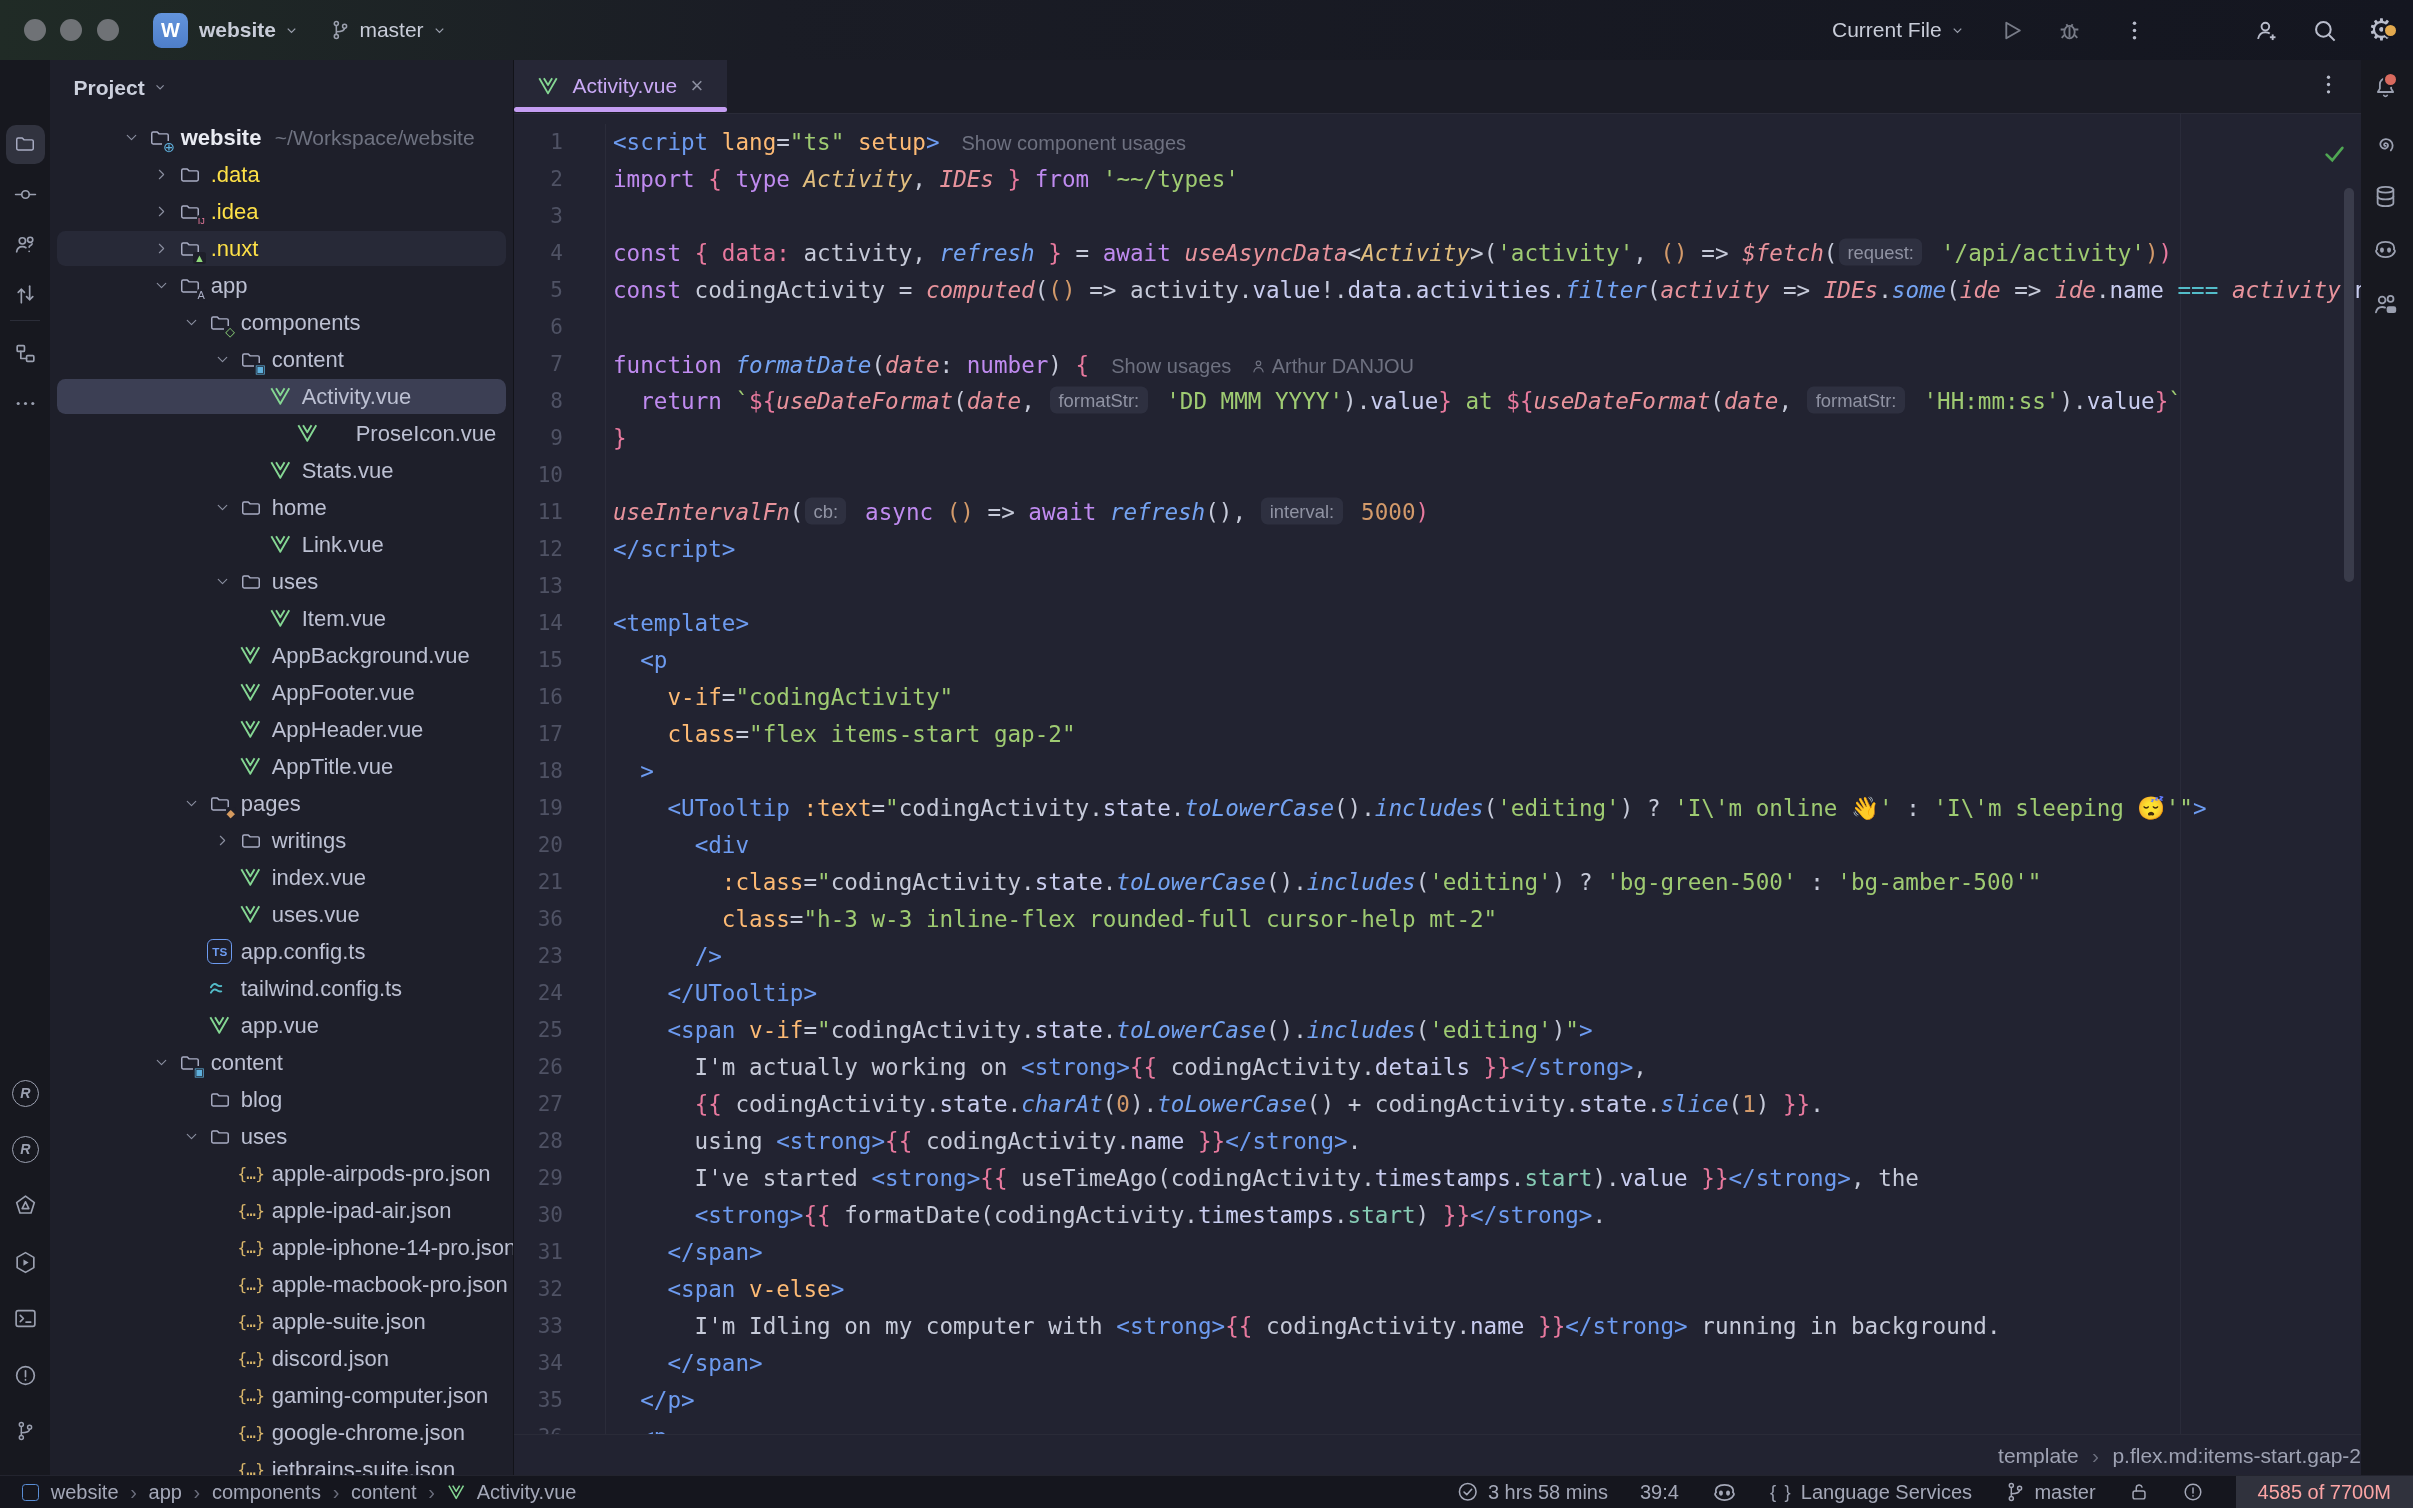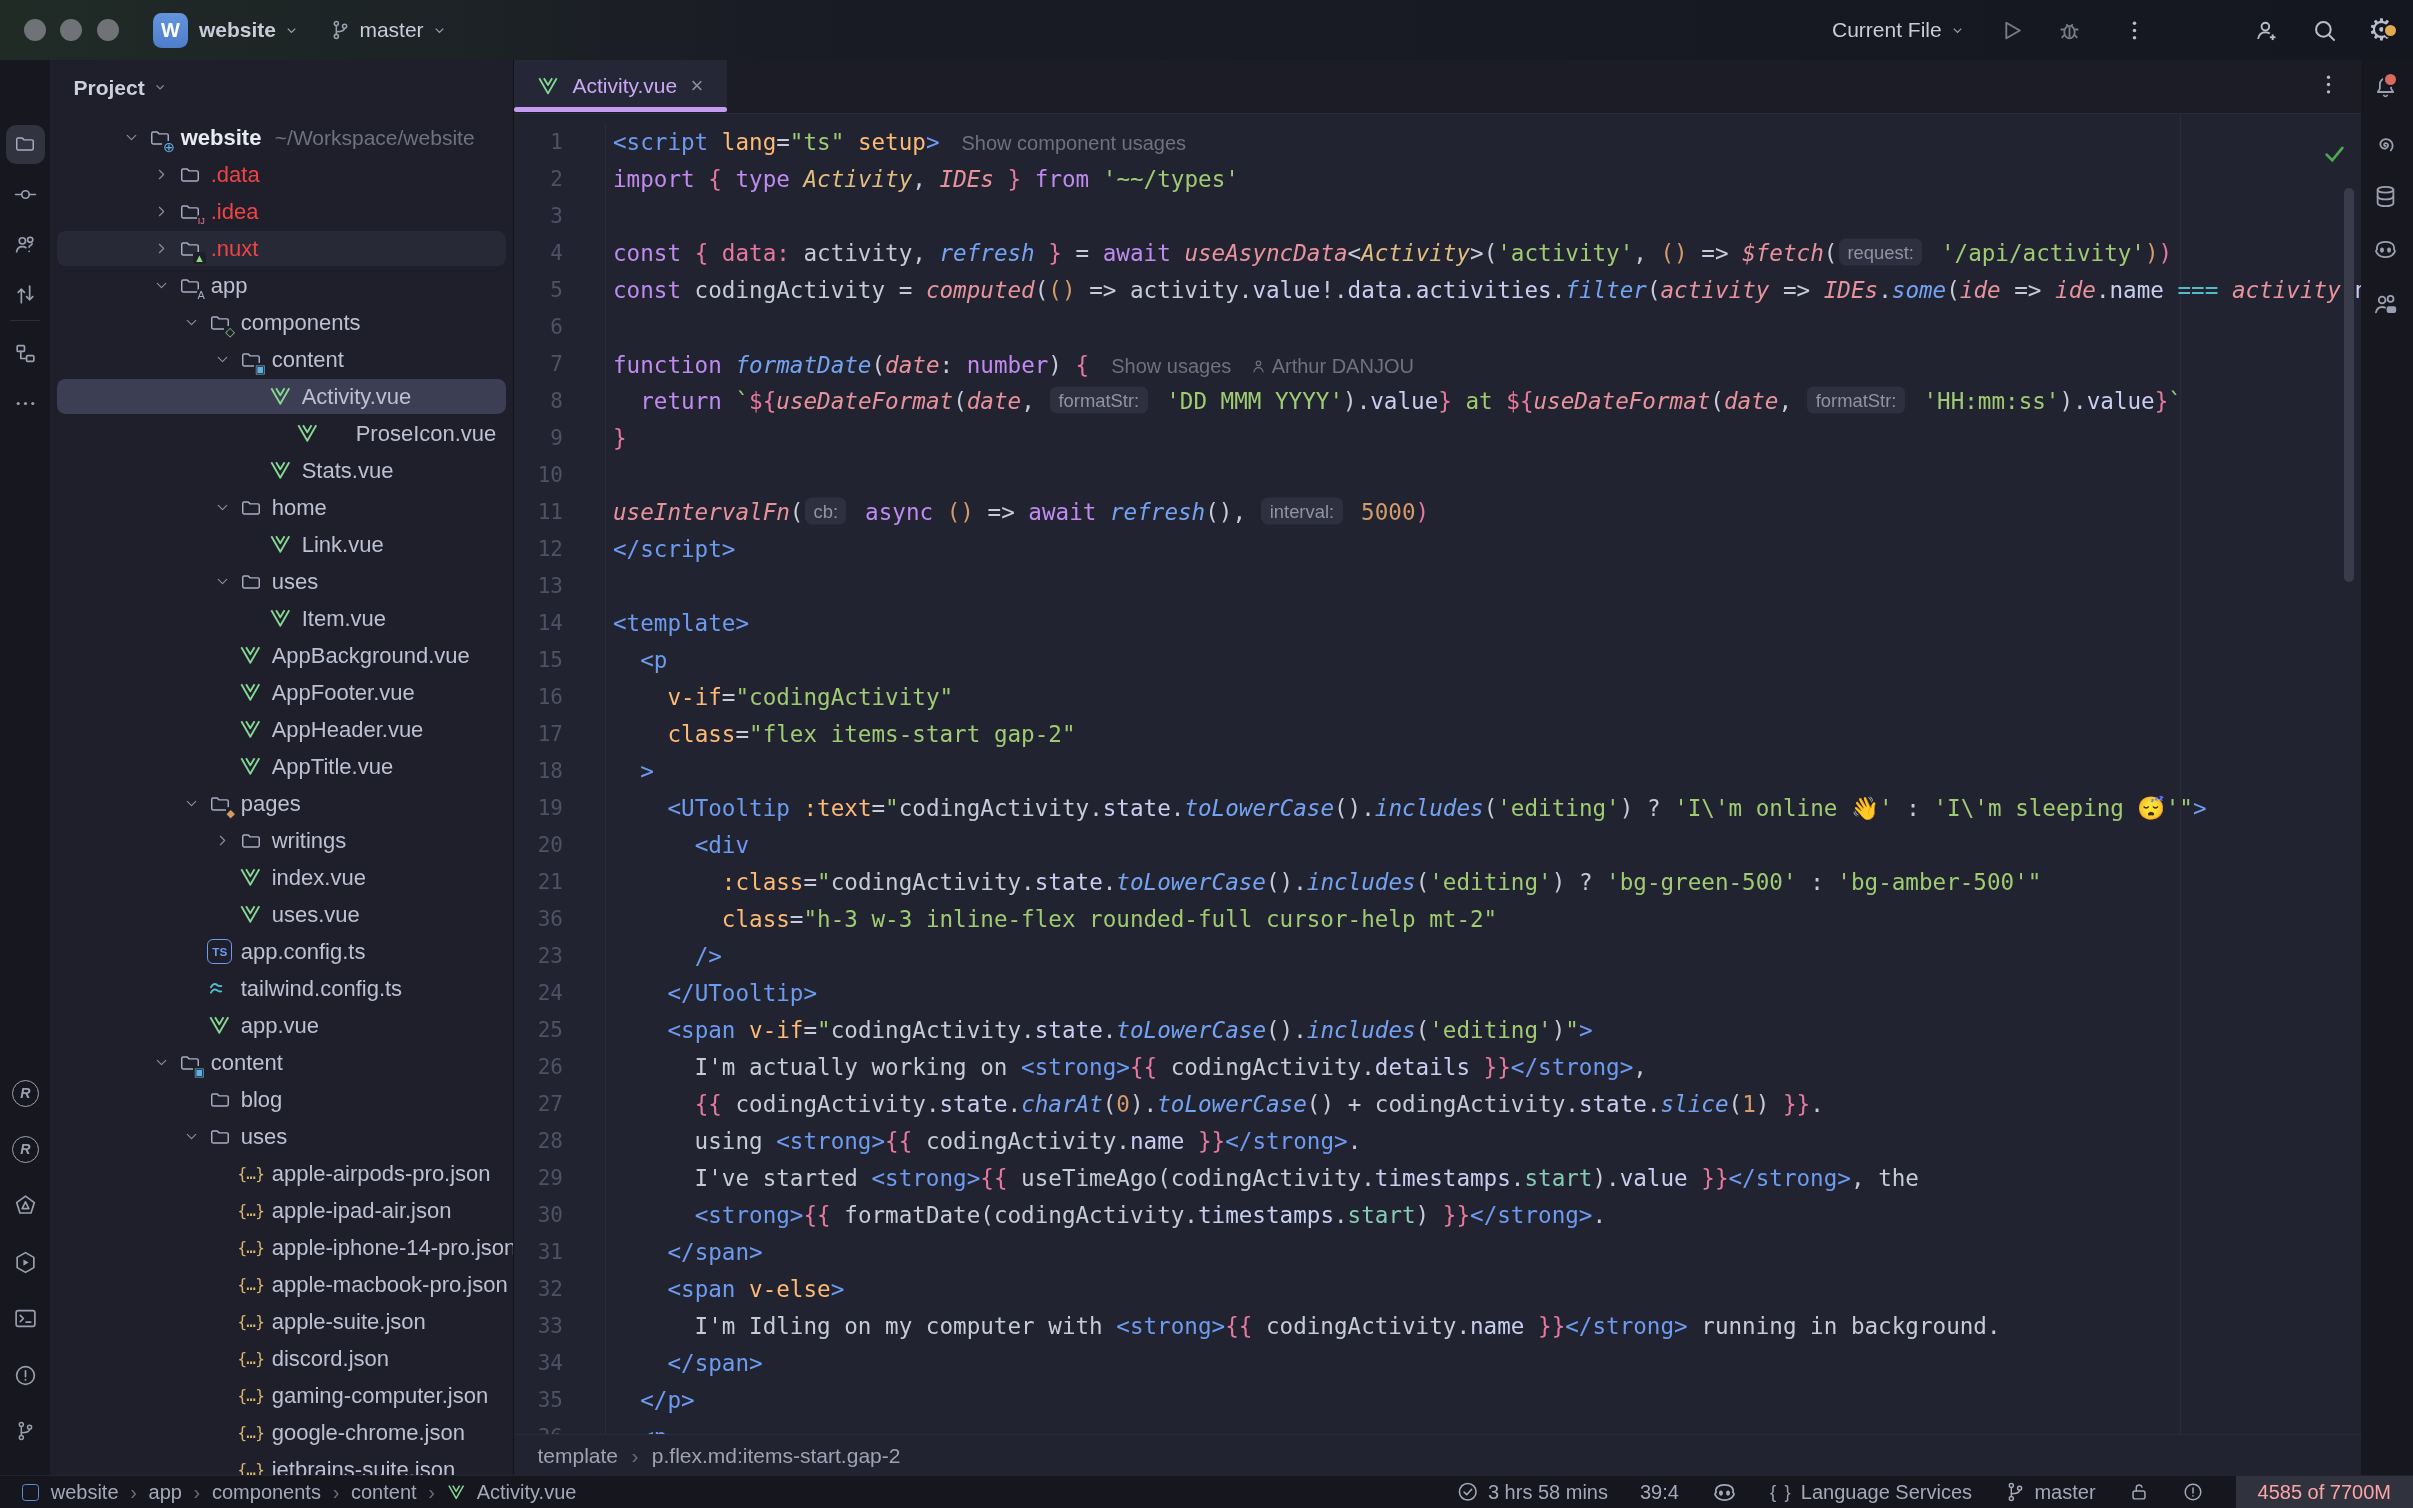--- a/index.html
+++ b/index.html
@@ -32,21 +32,21 @@
   .project{position:absolute;left:50px;top:60px;width:463px;height:1416px;background:#1e1f2a;overflow:hidden;}
   .phead{height:55px;display:flex;align-items:center;padding-left:23.5px;gap:8.4px;color:#ccd0dd;font-size:21px;font-weight:600;}
   .tree{position:absolute;left:0;top:59px;right:0;bottom:0;overflow:hidden;}
   .trow{position:relative;height:37px;display:flex;align-items:center;font-size:22px;color:#bcc0d2;cursor:default;}
   .trow.sel::before,.trow.hov::before{content:"";position:absolute;left:6.7px;right:6.7px;top:0.8px;bottom:0.8px;border-radius:8.4px;background:#3c3f54;}
   .trow.hov::before{background:#272937;}
   .trow>*{position:relative;}
   .tslot{width:28.5px;height:28.5px;flex:none;display:flex;align-items:center;justify-content:center;color:#8b8fa0;}
   .tic{width:28.5px;height:28.5px;flex:none;display:flex;align-items:center;justify-content:center;}
   .tlabel{margin-left:6.7px;white-space:nowrap;}
-  .trow.dim .tlabel{color:#ef4444;}
+  .trow.dim .tlabel{color:#fde047;}
   .trow.bold .tlabel{color:#e9ebf2;font-weight:bold;}
   .tsuffix{margin-left:13.4px;color:#6e7280;font-size:21px;white-space:nowrap;}
   .fold-wrap{position:relative;width:25px;height:25px;display:inline-flex;align-items:center;justify-content:center;color:#a9adc4;}
   .bdg{position:absolute;right:-3.4px;bottom:-3.4px;font-style:normal;font-size:12.6px;line-height:12.6px;background:#1e1f2a;border-radius:2.5px;padding:0 0.8px;}
   .ic-ts{width:22.6px;height:22.6px;border:1.7px solid #6d9bf0;border-radius:5.9px;color:#6d9bf0;font-size:11.7px;font-weight:bold;
          display:flex;align-items:center;justify-content:center;}
   .ic-json{color:#d9b66a;font-size:16px;font-family:"DejaVu Sans Mono",monospace;letter-spacing:-0.8px;}
   
   .editor{position:absolute;left:513px;top:60px;width:1847px;height:1416px;background:#222331;border-left:0.8px solid #121319;}
   .tabbar{position:relative;height:53px;background:#1b1c26;border-bottom:0.8px solid #2a2b38;}
@@ -65,21 +65,21 @@
   .k{color:#c08bf0}.t{color:#6d9bf0}.a{color:#fdba74}.s{color:#9fcb72}
   .f{color:#e8939c;font-style:italic}.m{color:#74a3f2;font-style:italic}.ty{color:#e0bd7e;font-style:italic}
   .n{color:#d39a6a}.p{color:#c6cad9}.pr{color:#c9cdf0}.pr2{color:#86cbb4}.br{color:#e8799e}.op{color:#53bcc9}
   .ilt{color:#6e7180;font-family:"Liberation Sans",sans-serif;font-size:20px;margin-left:22px;margin-top:36px;}
   .ilp{display:inline-block;background:#2e3040;color:#9093a3;font-family:"Liberation Sans",sans-serif;font-size:18.4px;
        border-radius:6.7px;padding:0.8px 8.4px;margin:0 5px 0 1.7px;line-height:25px;transform:translateY(-2.5px);}
   .ilu{color:#6e7180;font-family:"Liberation Sans",sans-serif;font-size:20px;margin-left:18.4px;display:inline-flex;align-items:center;gap:5px;transform:translateY(1.7px);}
   .insp{position:absolute;right:13.4px;top:27px;color:#4fa653;}
   .sbthumb{position:absolute;right:7.5px;top:75px;width:10px;height:394px;border-radius:5px;background:#3a3c4b;}
   .crumbs{position:absolute;left:0;right:0;bottom:0;height:41px;border-top:0.8px solid #2a2b38;background:#222331;
-          display:flex;align-items:center;padding-left:23.5px;gap:13.4px;font-size:21px;color:#9ea2b3;}
+          display:flex;align-items:center;padding-left:23.5px;gap:13.4px;font-size:21px;color:#9ea2b3;justify-content:flex-end;}
   .crumb-sep{color:#6b6e7d;}
   
   .statusbar{position:absolute;left:0;bottom:0;width:2413px;height:32px;background:#15161e;border-top:0.8px solid #23242e;
              display:flex;align-items:center;font-size:20px;color:#a4a8b8;}
   .sb-left{display:flex;align-items:center;gap:11.7px;padding-left:22px;white-space:nowrap;}
   .sb-sep{color:#6b6e7d;}
   .sb-right{margin-left:auto;display:flex;align-items:center;gap:32px;height:100%;}
   .sb-item{display:flex;align-items:center;gap:8.4px;height:100%;color:#a4a8b8;}
   .sb-chip{background:#30323d;color:#fca5a5;padding:0 22px;display:flex;align-items:center;height:100%;}
   .sb-sq{width:15px;height:15px;border:1.7px solid #5a8ed6;border-radius:3.4px;}

